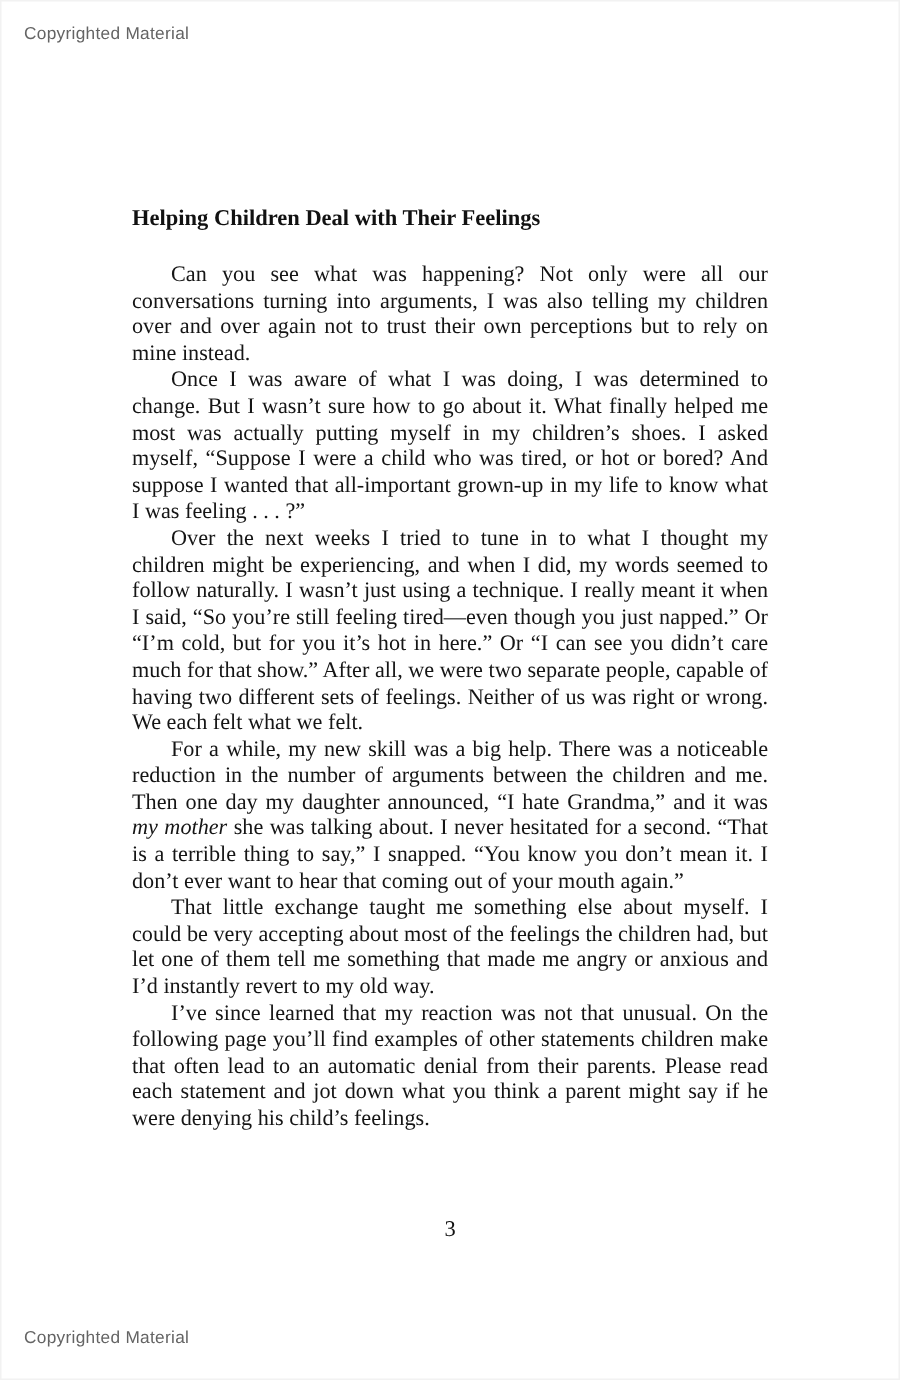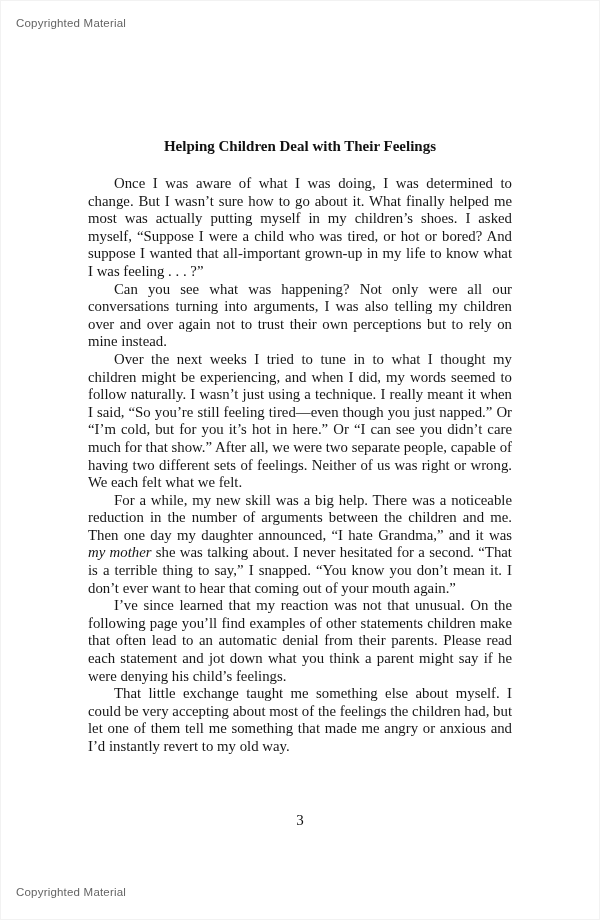--- a/index.html
+++ b/index.html
@@ -31,21 +31,21 @@
   .content {
     position: absolute;
     left: 88px;
     top: 138px;
     width: 424px;
     font-family: "Liberation Serif", "DejaVu Serif", serif;
     color: #111111;
   }
   .chapter-title {
     margin: 0 0 20px 0;
-    text-align: center;
+    text-align: left;
     font-size: 15px;
     font-weight: bold;
     font-family: "Liberation Serif", "DejaVu Serif", serif;
     color: #111111;
   }
   .body-text p.para {
     margin: 0;
     text-align: justify;
     text-indent: 26px;
     font-size: 14.8px;
@@ -68,25 +68,25 @@
 </head>
 <body>
 
 <div class="book-page">
   <div class="copyright top">Copyrighted Material</div>
 
   <div class="content">
     <h1 class="chapter-title">Helping Children Deal with Their Feelings</h1>
 
     <div class="body-text" id="paragraphs">
+        <p class="para"><span>Can you see what was happening? Not only were all our conversations turning into arguments, I was also telling my children over and over again not to trust their own perceptions but to rely on mine instead.</span></p>
         <p class="para"><span>Once I was aware of what I was doing, I was determined to change. But I wasn’t sure how to go about it. What finally helped me most was actually putting myself in my children’s shoes. I asked myself, “Suppose I were a child who was tired, or hot or bored? And suppose I wanted that all-important grown-up in my life to know what I was feeling . . . ?”</span></p>
-        <p class="para"><span>Can you see what was happening? Not only were all our conversations turning into arguments, I was also telling my children over and over again not to trust their own perceptions but to rely on mine instead.</span></p>
         <p class="para"><span>Over the next weeks I tried to tune in to what I thought my children might be experiencing, and when I did, my words seemed to follow naturally. I wasn’t just using a technique. I really meant it when I said, “So you’re still feeling tired—even though you just napped.” Or “I’m cold, but for you it’s hot in here.” Or “I can see you didn’t care much for that show.” After all, we were two separate people, capable of having two different sets of feelings. Neither of us was right or wrong. We each felt what we felt.</span></p>
         <p class="para"><span>For a while, my new skill was a big help. There was a noticeable reduction in the number of arguments between the children and me. Then one day my daughter announced, “I hate Grandma,” and it was </span><em>my mother</em><span> she was talking about. I never hesitated for a second. “That is a terrible thing to say,” I snapped. “You know you don’t mean it. I don’t ever want to hear that coming out of your mouth again.”</span></p>
+        <p class="para"><span>That little exchange taught me something else about myself. I could be very accepting about most of the feelings the children had, but let one of them tell me something that made me angry or anxious and I’d instantly revert to my old way.</span></p>
         <p class="para"><span>I’ve since learned that my reaction was not that unusual. On the following page you’ll find examples of other statements children make that often lead to an automatic denial from their parents. Please read each statement and jot down what you think a parent might say if he were denying his child’s feelings.</span></p>
-        <p class="para"><span>That little exchange taught me something else about myself. I could be very accepting about most of the feelings the children had, but let one of them tell me something that made me angry or anxious and I’d instantly revert to my old way.</span></p>
       </div>
   </div>
 
   <div class="page-number">3</div>
 
   <div class="copyright bottom">Copyrighted Material</div>
 </div>
 
 </body></html>

